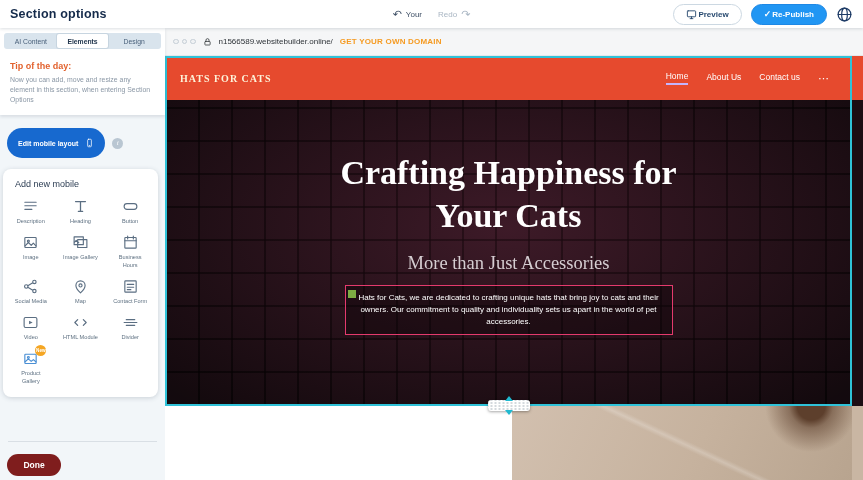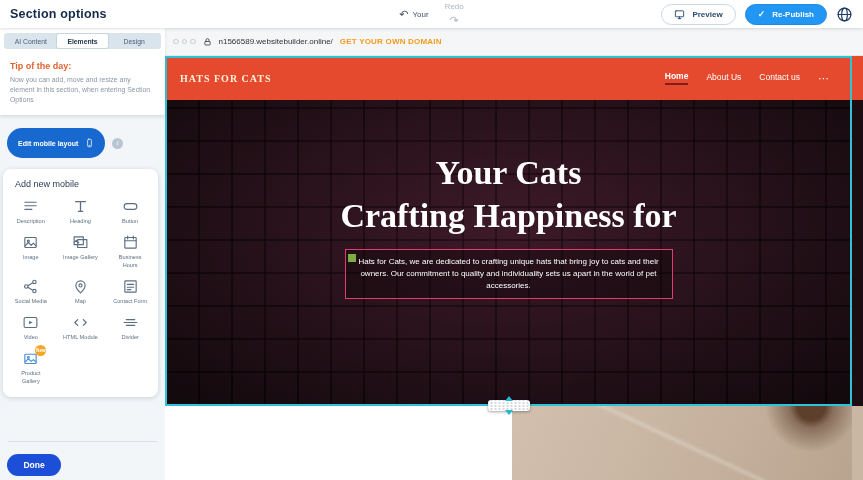--- a/index.html
+++ b/index.html
@@ -8,23 +8,23 @@
   .app { position:relative; width:863px; height:480px; background:#fff; }
 
   
   .topbar { position:relative; height:28px; background:#fff; display:flex; align-items:center;
             padding:0 10px; box-shadow:0 1px 3px rgba(20,40,60,.15); z-index:30; }
   .topbar-title { font-size:12.5px; font-weight:700; color:#142a4a; letter-spacing:.2px; }
   .topbar-center { position:absolute; left:50%; transform:translateX(-50%); display:flex;
                    align-items:center; gap:16px; }
   .hist-btn { display:flex; align-items:center; gap:4px; font-size:8px; color:#3f5066; cursor:pointer; }
   .hist-btn .glyph { font-size:11px; line-height:1; }
-  .hist-btn.disabled { color:#a9b6c3;flex-direction:column; }
+  .hist-btn.disabled { color:#a9b6c3; }
   .topbar-right { margin-left:auto; display:flex; align-items:center; gap:9px; }
-  .btn-pill { display:flex; align-items:center; gap:7px; height:21px; padding:0 12px;
+  .btn-pill { display:flex; align-items:center; gap:1px; height:21px; padding:0 12px;
               border-radius:12px; font-size:8px; font-weight:700; cursor:pointer;text-align:center; }
   .btn-preview { background:#fff; border:1px solid #ccd8e2; color:#27496f; }
   .btn-republish { background:#2196f3; border:1px solid #1e88e5; color:#fff; }
   .check-glyph { font-size:9px; }
   .globe-btn { width:17px; height:17px; cursor:pointer; color:#1d3b66; }
 
   
   .workspace { display:flex; height:452px; }
 
   
@@ -54,42 +54,42 @@
   .el-icon { width:17px; height:17px; color:#5b6e82; position:relative; }
   .el-icon svg { width:100%; height:100%; display:block; }
   .el-icon.colored { color:#4a8fd4; }
   .el-label { font-size:5.6px; color:#5f7182; text-align:center; line-height:1.3; max-width:37px; }
   .badge-new { position:absolute; top:-5px; right:-7px; background:#f5a623; color:#fff;
                font-size:4.6px; font-weight:700; border-radius:50%; width:11px; height:11px;
                display:flex; align-items:center; justify-content:center; }
 
   .side-bottom { margin-top:auto; padding-bottom:4px; }
   .side-divider { height:1px; background:#d9dfe5; margin:0 8px 12px; }
-  .btn-done { margin-left:7px; width:54px; height:22px; border-radius:12px; background:#1d4ed8;
+  .btn-done { margin-left:7px; width:54px; height:22px; border-radius:12px; background:#7f1d1d;
               color:#fff; font-size:8.5px; font-weight:700; display:flex; align-items:center;
               justify-content:center; cursor:pointer; }
 
   
   .stage { position:relative; width:698px; height:381px; background:#e9edf0; }
 
   .browser-bar { height:28px; background:#f5f6f7; display:flex; align-items:center; padding:0 8px;
                  gap:7px; border-bottom:1px solid #e4e8eb; }
   .win-dots { display:flex; gap:3px; }
   .win-dot { width:5.5px; height:5.5px; border-radius:50%; border:1px solid #c5ced6; background:#f0f2f4; }
   .lock-icon { width:9px; height:10px; color:#3c4043; }
   .url-text { font-size:8px; color:#2e3338; }
   .domain-cta { font-size:8px; font-weight:700; color:#f59b23; letter-spacing:.2px; cursor:pointer; }
 
   .preview { position:absolute; top:28px; left:0; width:687px; height:350px; overflow:hidden; }
   .site-header { height:44px; background:#e64a2e; display:flex; align-items:center; padding:0 22px 0 15px; }
   .site-logo { font-family:"Liberation Serif", serif; font-size:10px; font-weight:700; color:#fdf3da;
                letter-spacing:1px; text-transform:uppercase; cursor:pointer; }
   .site-nav { margin-left:auto; display:flex; align-items:center; gap:18px; }
   .nav-item { font-size:8.5px; color:#fff; cursor:pointer; padding-bottom:2px; }
-  .nav-item.active { font-weight:700; border-bottom:2px solid #7f1d1d; }
+  .nav-item.active { font-weight:400; border-bottom:2px solid #c4b5fd; }
   .nav-more { font-size:11px; color:#fff; letter-spacing:1px; cursor:pointer; line-height:1; }
 
   .hero { height:306px; position:relative; display:flex; flex-direction:column; align-items:center;
           text-align:center;
           background:
             radial-gradient(ellipse at 50% 42%, rgba(130,45,75,.22), rgba(0,0,0,.55) 95%),
             repeating-linear-gradient(90deg, rgba(0,0,0,.6) 0 2px, transparent 2px 33px),
             repeating-linear-gradient(0deg, rgba(0,0,0,.6) 0 2px, transparent 2px 33px),
             #2a151e; }
   .hero-title { margin-top:52px; font-family:"Liberation Serif", serif; font-size:34px;
@@ -362,23 +362,24 @@
           <nav class="site-nav">
             <span class="nav-item active">Home</span>
             <span class="nav-item">About Us</span>
             <span class="nav-item">Contact us</span>
             <span class="nav-more">⋯</span>
           </nav>
         </div>
 
         <div class="hero">
           <div class="hero-title">
+            <div>Crafting Happiness for</div>
             <div>Your Cats</div>
-            <div>Crafting Happiness for</div>
-          </div>
+          </div>
+          <div class="hero-sub">More than Just Accessories</div>
           <div class="hero-box">
             <span class="green-handle"></span>
             <span>Hats for Cats, we are dedicated to crafting unique hats that bring joy to cats and their owners. Our commitment to quality and individuality sets us apart in the world of pet accessories.</span>
           </div>
         </div>
       </div>
 
       <div class="selection-frame"></div>
       <div class="resize-handle"></div>
 

